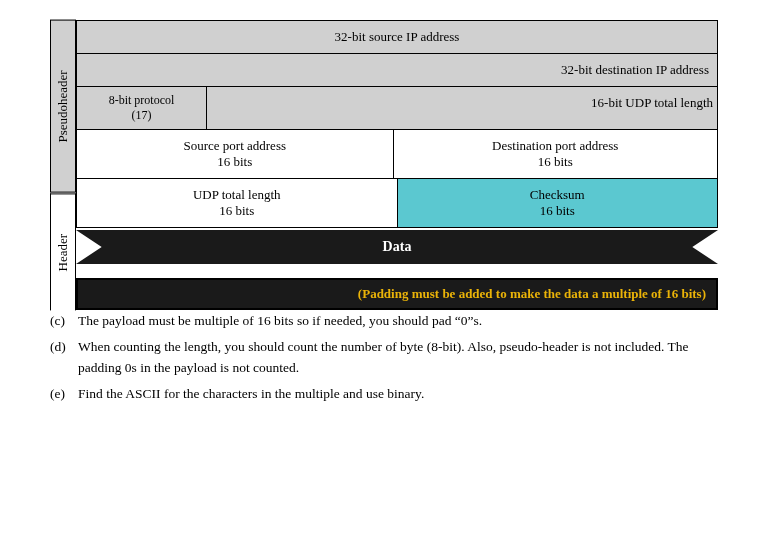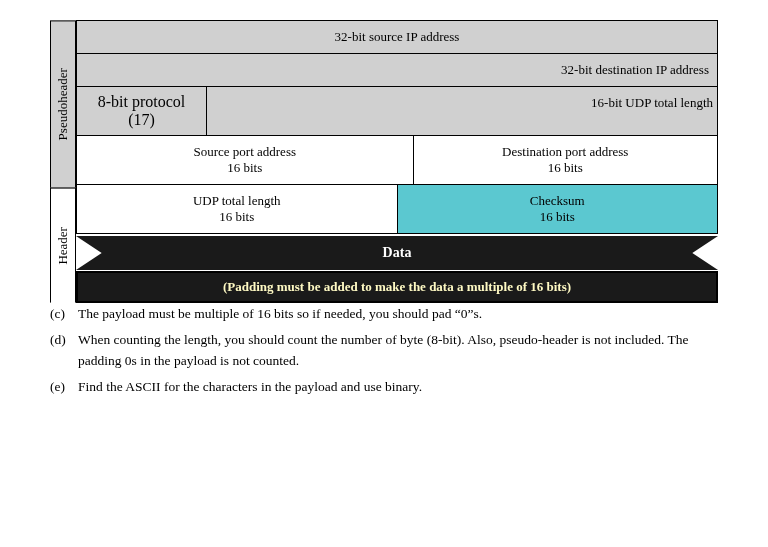--- a/index.html
+++ b/index.html
@@ -58,27 +58,27 @@
 
       <div style="display:flex; border:1.5px solid #000; border-bottom:none;">
         <div style="flex:1; background:#d0d0d0; text-align:center; padding:8px; font-size:13px;">32-bit source IP address</div>
       </div>
 
       <div style="display:flex; border:1.5px solid #000; border-bottom:none;">
         <div style="flex:1; background:#d0d0d0; text-align:right; padding:8px; font-size:13px;">32-bit destination IP address</div>
       </div>
 
       <div style="display:flex; border:1.5px solid #000; border-bottom:none;">
-        <div style="width:130px; background:#d0d0d0; text-align:center; padding:6px 4px; font-size:16px; border-right:1.5px solid #000; white-space:pre-line;">8-bit protocol
+        <div style="width:130px; background:#d0d0d0; text-align:center; padding:6px 4px; font-size:12px; border-right:1.5px solid #000; white-space:pre-line;">8-bit protocol
 (17)</div>
         <div style="flex:1; background:#d0d0d0; text-align:right; padding:8px 4px; font-size:13px;">16-bit UDP total length</div>
       </div>
 
       <div style="display:flex; border:1.5px solid #000; border-bottom:none;">
-        <div style="flex:1; background:#fff; text-align:center; padding:8px 20px; font-size:13px; border-right:1.5px solid #000; white-space:pre-line;">Source port address
+        <div style="flex:1; background:#fff; text-align:center; padding:8px 0; font-size:13px; border-right:1.5px solid #000; white-space:pre-line;">Source port address
 16 bits</div>
         <div style="flex:1; background:#fff; text-align:center; padding:8px 4px; font-size:13px; white-space:pre-line;">Destination port address
 16 bits</div>
       </div>
 
       <div style="display:flex; border:1.5px solid #000;">
         <div style="flex:1; background:#fff; text-align:center; padding:8px 4px; font-size:13px; border-right:1.5px solid #000; white-space:pre-line;">UDP total length
 16 bits</div>
         <div style="flex:1; background:#5bc8d0; text-align:center; padding:8px 4px; font-size:13px; white-space:pre-line;">Checksum
 16 bits</div>
@@ -91,45 +91,45 @@
           text-align:center;
           padding:9px 0;
           font-weight:bold;
           font-size:14px;
           clip-path: polygon(0 0, 100% 0, 96% 50%, 100% 100%, 0 100%, 4% 50%);
         ">Data</div>
       </div>
 
       <div style="
         background:#1a1a1a;
-        color:#fef9c3;
-        text-align:center;
+        color:#eab308;
+        text-align:right;
         padding:6px 10px;
         font-size:13px;
         font-weight:bold;
         border:2px solid #000;
-        margin-top:1px;
+        margin-top:14px;
       ">(Padding must be added to make the data a multiple of 16 bits)</div>
 
     </div>
   </div>
 
 
   <div style="font-size:13.5px; line-height:1.6; padding: 0 10px;">
 
     <div style="display:flex; margin-bottom:4px;">
       <span style="min-width:28px;">(c)</span>
       <span>The payload must be multiple of 16 bits so if needed, you should pad “0”s.</span>
     </div>
 
     <div style="display:flex; margin-bottom:4px;">
       <span style="min-width:28px;">(d)</span>
       <span>When counting the length, you should count the number of byte (8-bit). Also, pseudo-header is not included. The padding 0s in the payload is not counted.</span>
     </div>
 
     <div style="display:flex; margin-bottom:4px;">
       <span style="min-width:28px;">(e)</span>
-      <span>Find the ASCII for the characters in the payload and use binary.</span>
+      <span>Find the ASCII for the characters in the multiple and use binary.</span>
     </div>
 
   </div>
 
 </div>
 
 </body></html>

